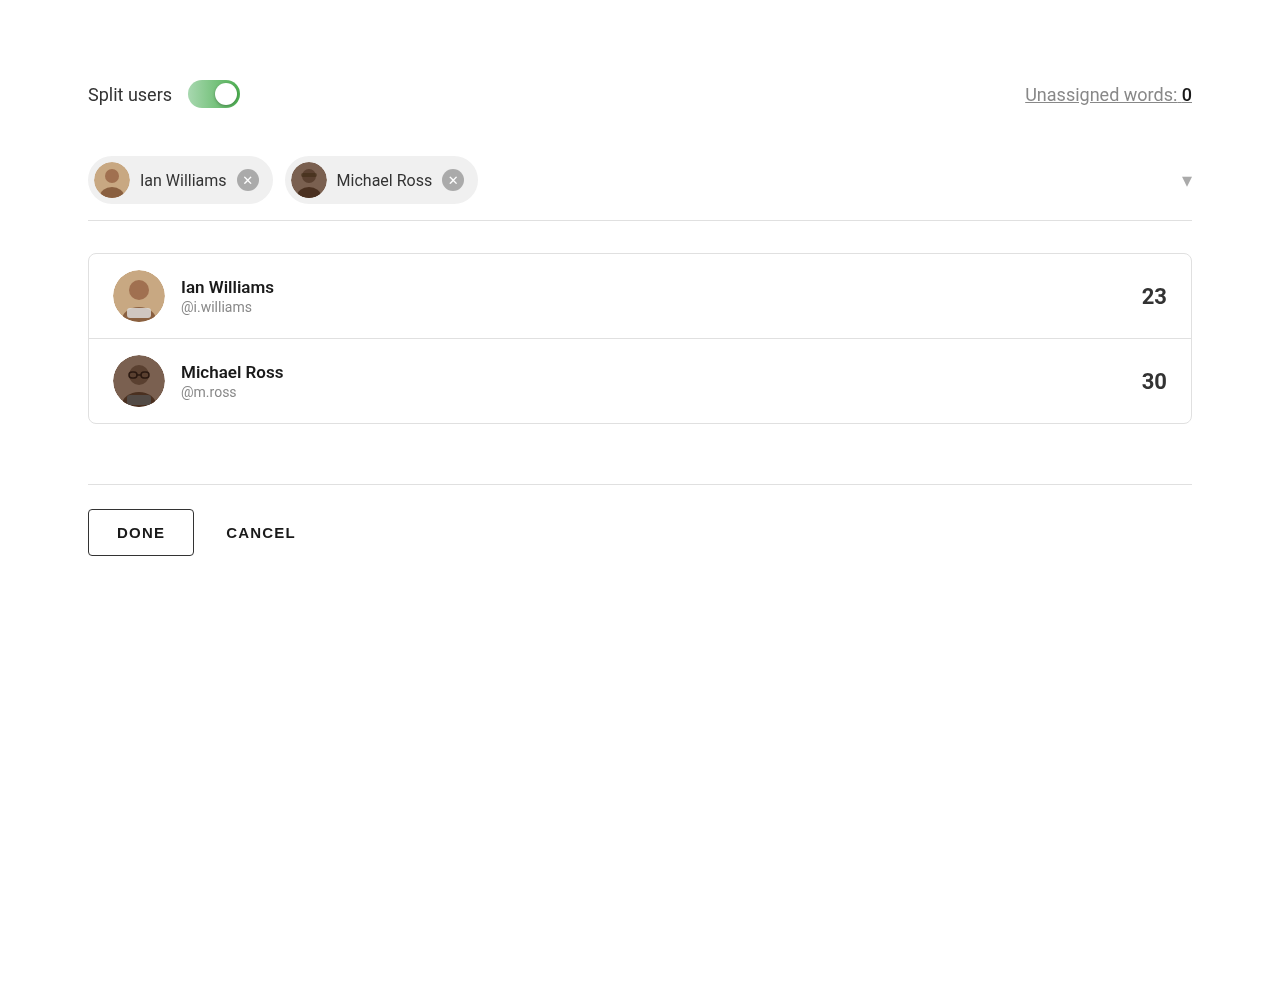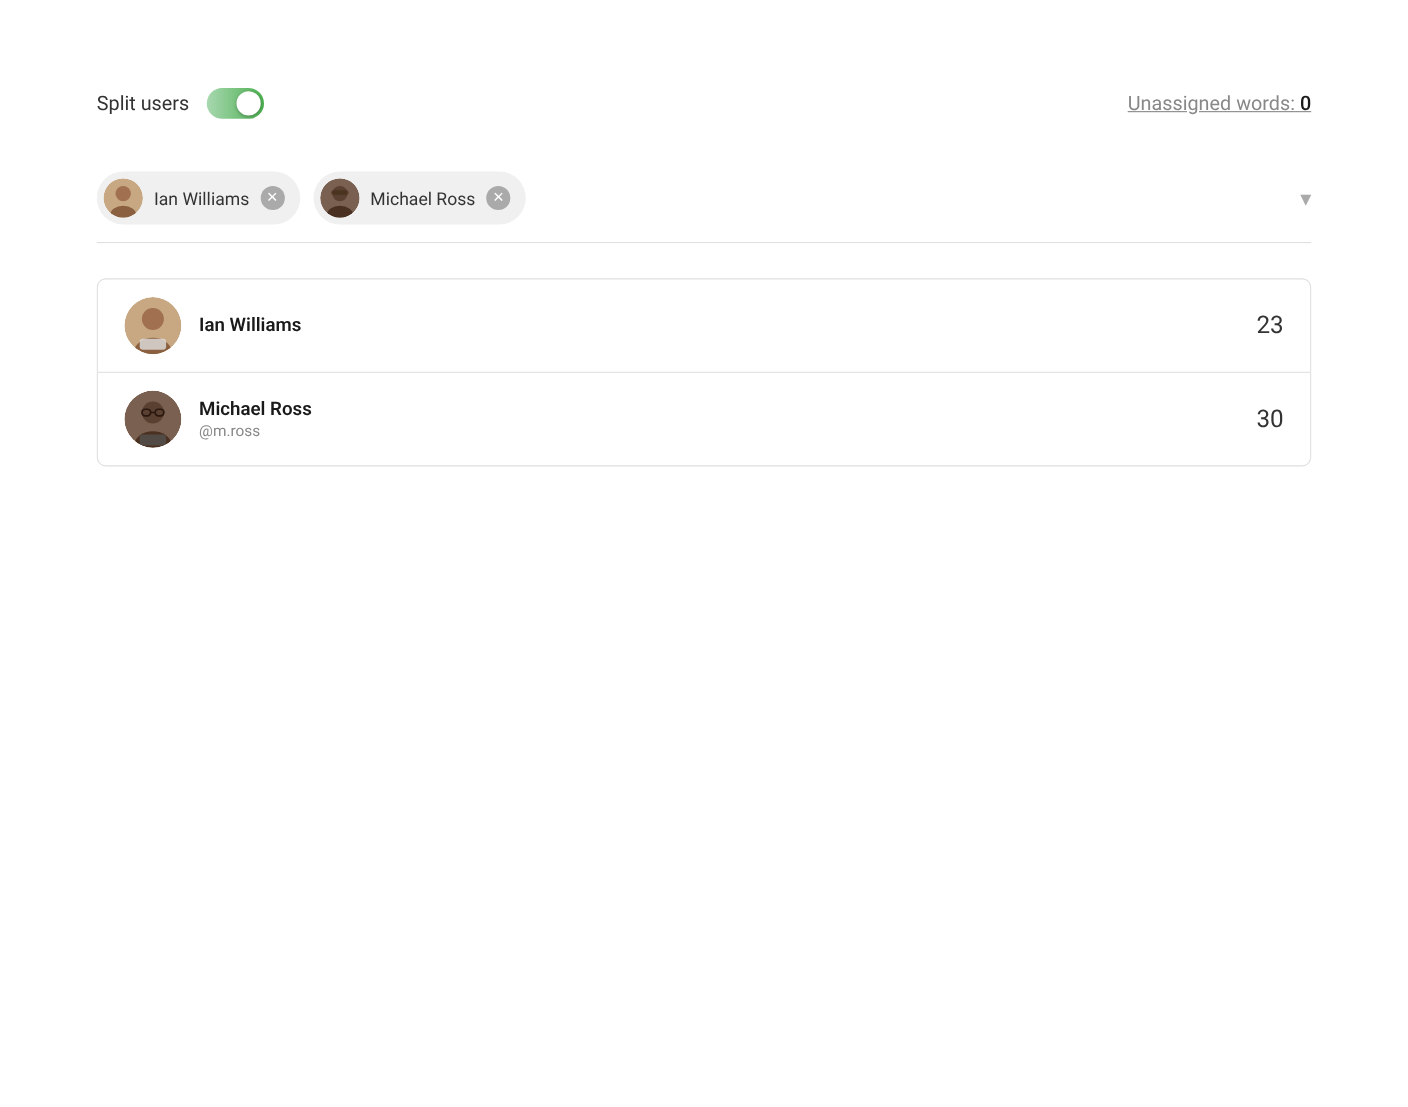--- a/index.html
+++ b/index.html
@@ -180,21 +180,21 @@
       color: #1a1a1a;
     }
     .row-username {
       font-size: 14px;
       color: #888;
       margin-top: 2px;
     }
     .row-words {
       font-size: 22px;
       color: #333;
-      font-weight: 400;
+      font-weight: 700;
       min-width: 60px;
       text-align: right;
     }
     
     .footer {
       margin-top: 60px;
       padding: 24px 0;
       border-top: 1px solid #e0e0e0;
       display: flex;
       align-items: center;
@@ -295,20 +295,21 @@
         <svg class="avatar-svg" viewBox="0 0 52 52">
           <circle cx="26" cy="26" r="26" fill="#c8a882"></circle>
           <circle cx="26" cy="20" r="10" fill="#a07050"></circle>
           <ellipse cx="26" cy="50" rx="17" ry="13" fill="#8a6040"></ellipse>
 
           <rect x="14" y="38" width="24" height="10" rx="3" fill="#e0e0e0" opacity="0.8"></rect>
         </svg>
       </div>
       <div class="row-info">
         <div class="row-name">Ian Williams</div>
+        <div class="row-username">@i.williams</div>
       </div>
       <div class="row-words">23</div>
     </div>
 
     <div class="table-row">
       <div class="row-avatar">
         <svg class="avatar-svg" viewBox="0 0 52 52">
           <circle cx="26" cy="26" r="26" fill="#7a6050"></circle>
           <circle cx="26" cy="20" r="10" fill="#5a4030"></circle>
           <ellipse cx="26" cy="50" rx="17" ry="13" fill="#4a3020"></ellipse>
@@ -322,13 +323,17 @@
       </div>
       <div class="row-info">
         <div class="row-name">Michael Ross</div>
         <div class="row-username">@m.ross</div>
       </div>
       <div class="row-words">30</div>
     </div>
   </div>
 
   
+  <div class="footer">
+    <button class="btn-done">DONE</button>
+    <button class="btn-cancel">CANCEL</button>
+  </div>
 </div>
 
 </body></html>

